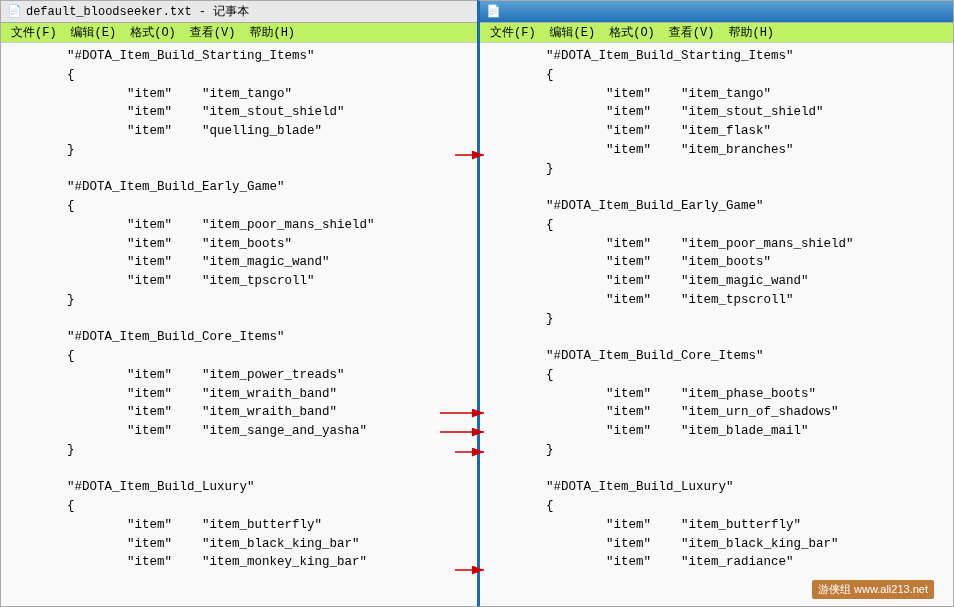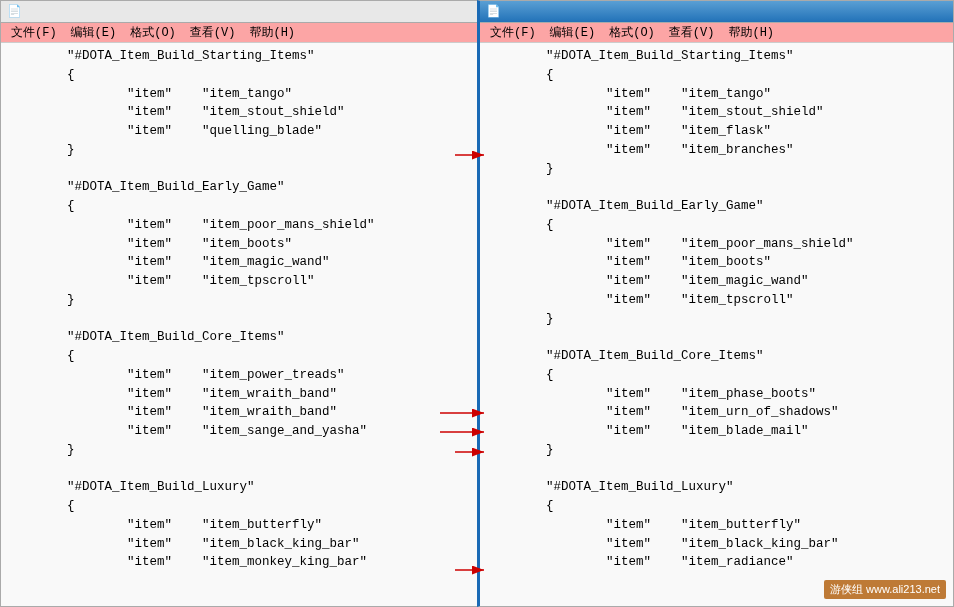--- a/index.html
+++ b/index.html
@@ -59,21 +59,21 @@
       font-size: 12px;
       font-weight: normal;
       color: #fff;
       border-bottom: 1px solid #aaa;
       height: 22px;
       display: flex;
       align-items: center;
     }
 
     .menu-bar-left, .menu-bar-right {
-      background: #fca5a5;
+      background: #bef264;
       padding: 1px 4px;
       font-size: 12px;
       display: flex;
       gap: 2px;
       border-bottom: 1px solid #ccc;
       height: 20px;
       align-items: center;
     }
 
     .mi {
@@ -91,38 +91,39 @@
       font-family: 'Courier New', Courier, monospace;
       font-size: 12.5px;
       line-height: 1.5;
       color: #000;
       white-space: pre;
     }
 
     .watermark {
       position: fixed;
       bottom: 8px;
-      right: 8px;
+      right: 20px;
       background: rgba(180,100,20,0.85);
       color: #fff;
       font-size: 11px;
       padding: 2px 6px;
       border-radius: 2px;
       font-family: Arial, sans-serif;
       z-index: 999;
     }
   </style>
 </head>
 <body>
 
 <div class="window-wrapper">
 
   <div class="left-pane">
     <div class="title-bar-left">
       <span style="margin-right:4px;">📄</span>
+      <span>default_bloodseeker.txt - 记事本</span>
     </div>
     <div class="menu-bar-left">
       <span class="mi">文件(F)</span>
       <span class="mi">编辑(E)</span>
       <span class="mi">格式(O)</span>
       <span class="mi">查看(V)</span>
       <span class="mi">帮助(H)</span>
     </div>
     <div class="content">        "#DOTA_Item_Build_Starting_Items"
         {

